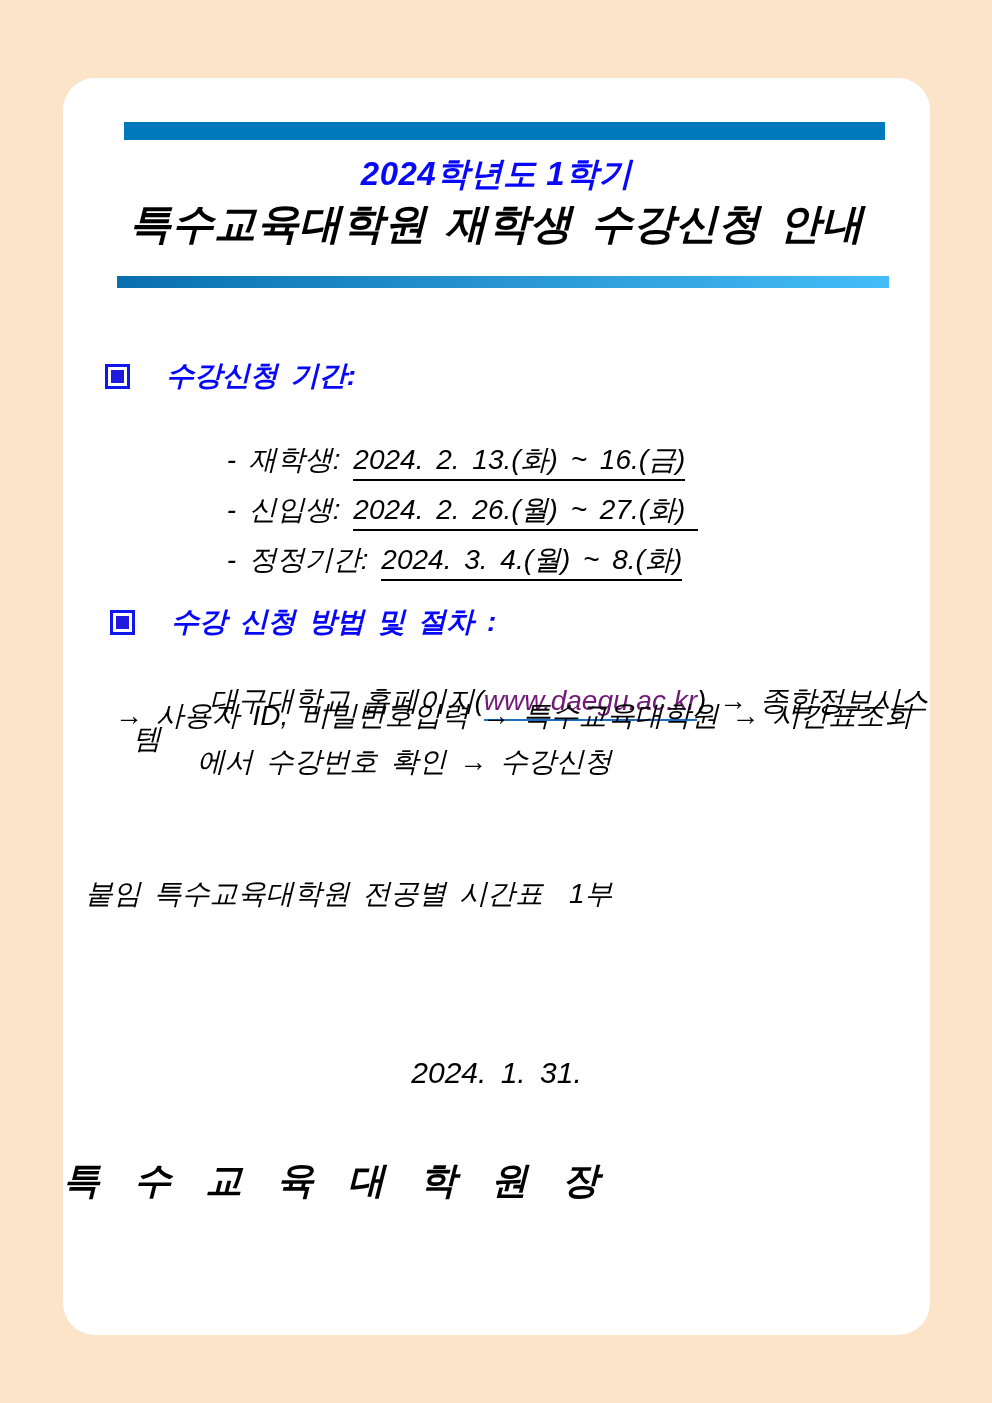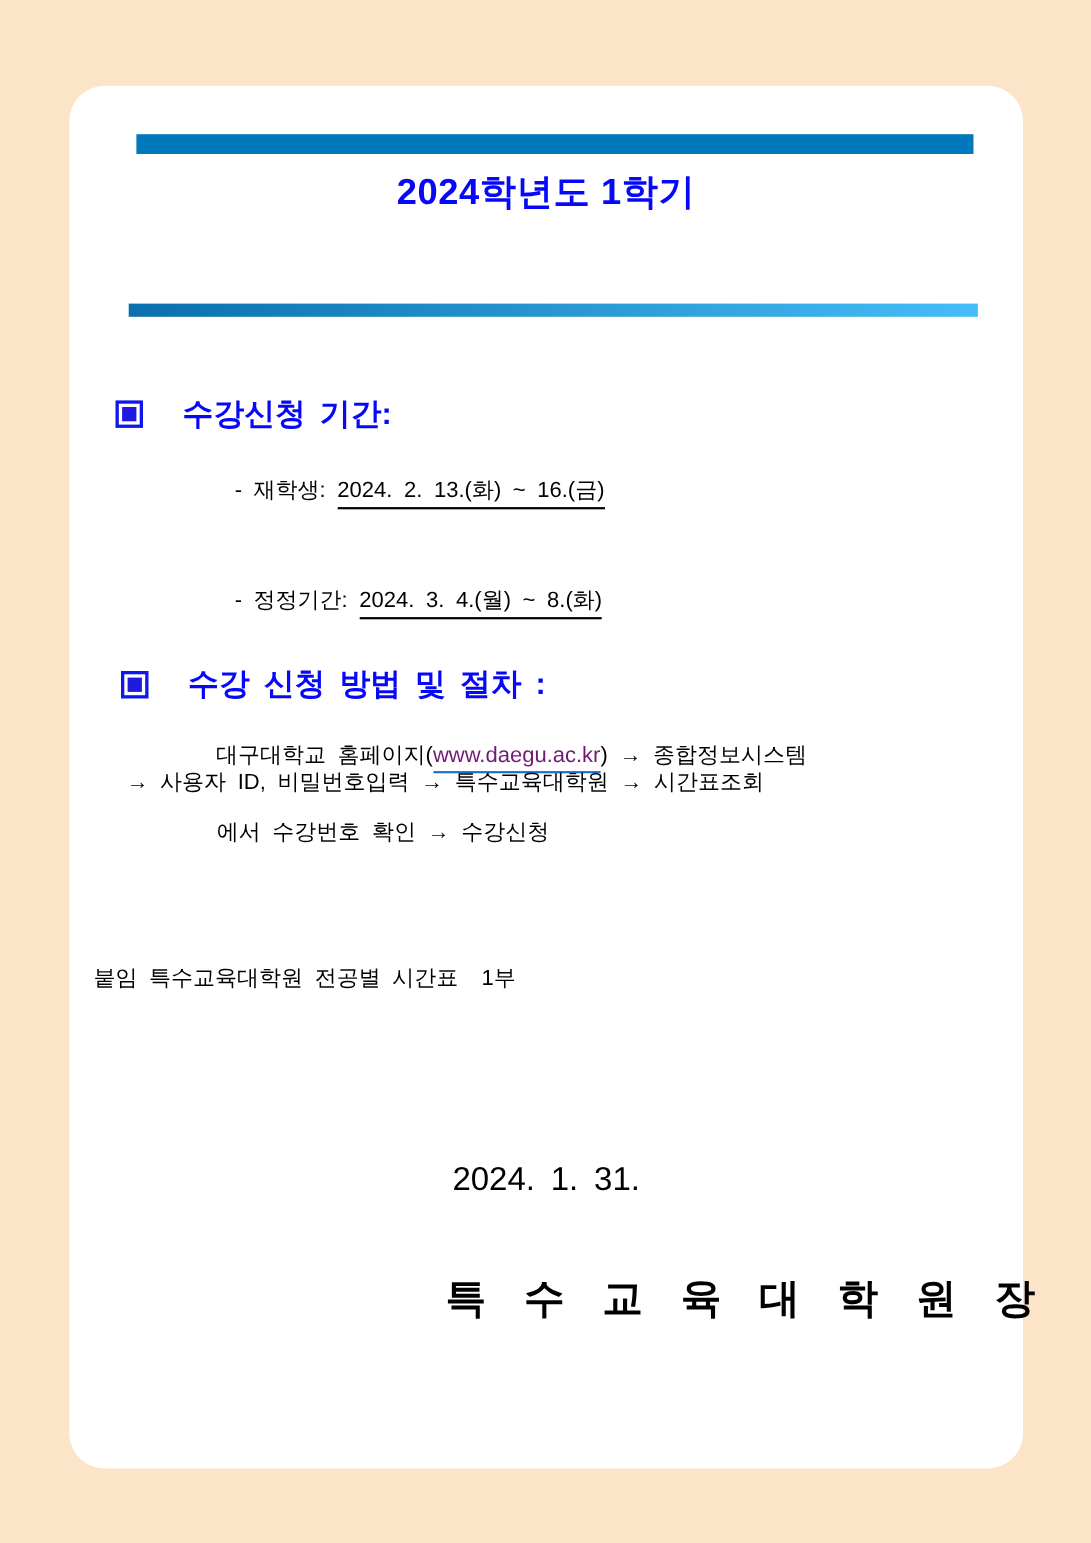--- a/index.html
+++ b/index.html
@@ -16,21 +16,21 @@
   }
   .card {
     position: absolute;
     left: 63px;
     top: 78px;
     width: 867px;
     height: 1257px;
     background: #ffffff;
     border-radius: 32px;
   }
-  .abs { position: absolute; }
+  .abs { position: absolute; font-style: italic; }
 
   .top-bar {
     left: 61px; top: 44px;
     width: 761px; height: 18px;
     background: #0079bc;
   }
   .subtitle {
     left: 0; top: 74px; width: 100%;
     text-align: center;
     font-size: 33px;
@@ -75,21 +75,21 @@
     border: 3px solid #1016ee;
     background: #ffffff;
     flex: 0 0 auto;
   }
   .bullet .inner {
     width: 13px; height: 13px;
     background: #2019e0;
   }
 
   .body-text {
-    font-size: 20px;
+    font-size: 28px;
     color: #000000;
     word-spacing: 5px;
     white-space: pre-wrap;
   }
   .item1 { left: 87px; top: 331px; }
   .item2 { left: 87px; top: 381px; }
   .item3 { left: 87px; top: 431px; }
   .underlined {
     border-bottom: 2px solid #000000;
     padding-bottom: 4px;
@@ -110,52 +110,55 @@
   .doc-date {
     left: 0; top: 978px; width: 100%;
     text-align: center;
     font-size: 30px;
     color: #000000;
     word-spacing: 6px;
     white-space: pre-wrap;
   }
   .signature {
     left: 0; top: 1078px; width: 100%;
-    text-align: right;
+    text-align: left;
     font-size: 37px;
     font-weight: bold;
     color: #000000;
     letter-spacing: 5px;
     word-spacing: 14px;
     white-space: pre-wrap;
-    margin-left: 16px;
   }
 </style>
 </head>
 <body>
 
 <div class="page">
   <div class="card">
 
     <div class="abs top-bar"></div>
 
     <div class="abs subtitle">2024학년도 1학기</div>
 
+    <div class="abs main-title">특수교육대학원 재학생 수강신청 안내</div>
 
     <div class="abs gradient-bar"></div>
 
     <div class="abs section-heading sec1">
       <span class="bullet"><span class="inner"></span></span>
       <span>수강신청 기간:</span>
     </div>
 
     <div class="abs body-text item1">
       <span>- 재학생: </span><span class="underlined">2024. 2. 13.(화) ~ 16.(금)</span>
     </div>
 
+    <div class="abs body-text item2">
+      <span>- 신입생: </span><span class="underlined">2024. 2. 26.(월) ~ 27.(화) </span>
+    </div>
 
     <div class="abs body-text item3">
       <span>- 정정기간: </span><span class="underlined">2024. 3. 4.(월) ~ 8.(화)</span>
     </div>
 
     <div class="abs section-heading sec2">
       <span class="bullet"><span class="inner"></span></span>
       <span>수강 신청 방법 및 절차 :</span>
     </div>
 

